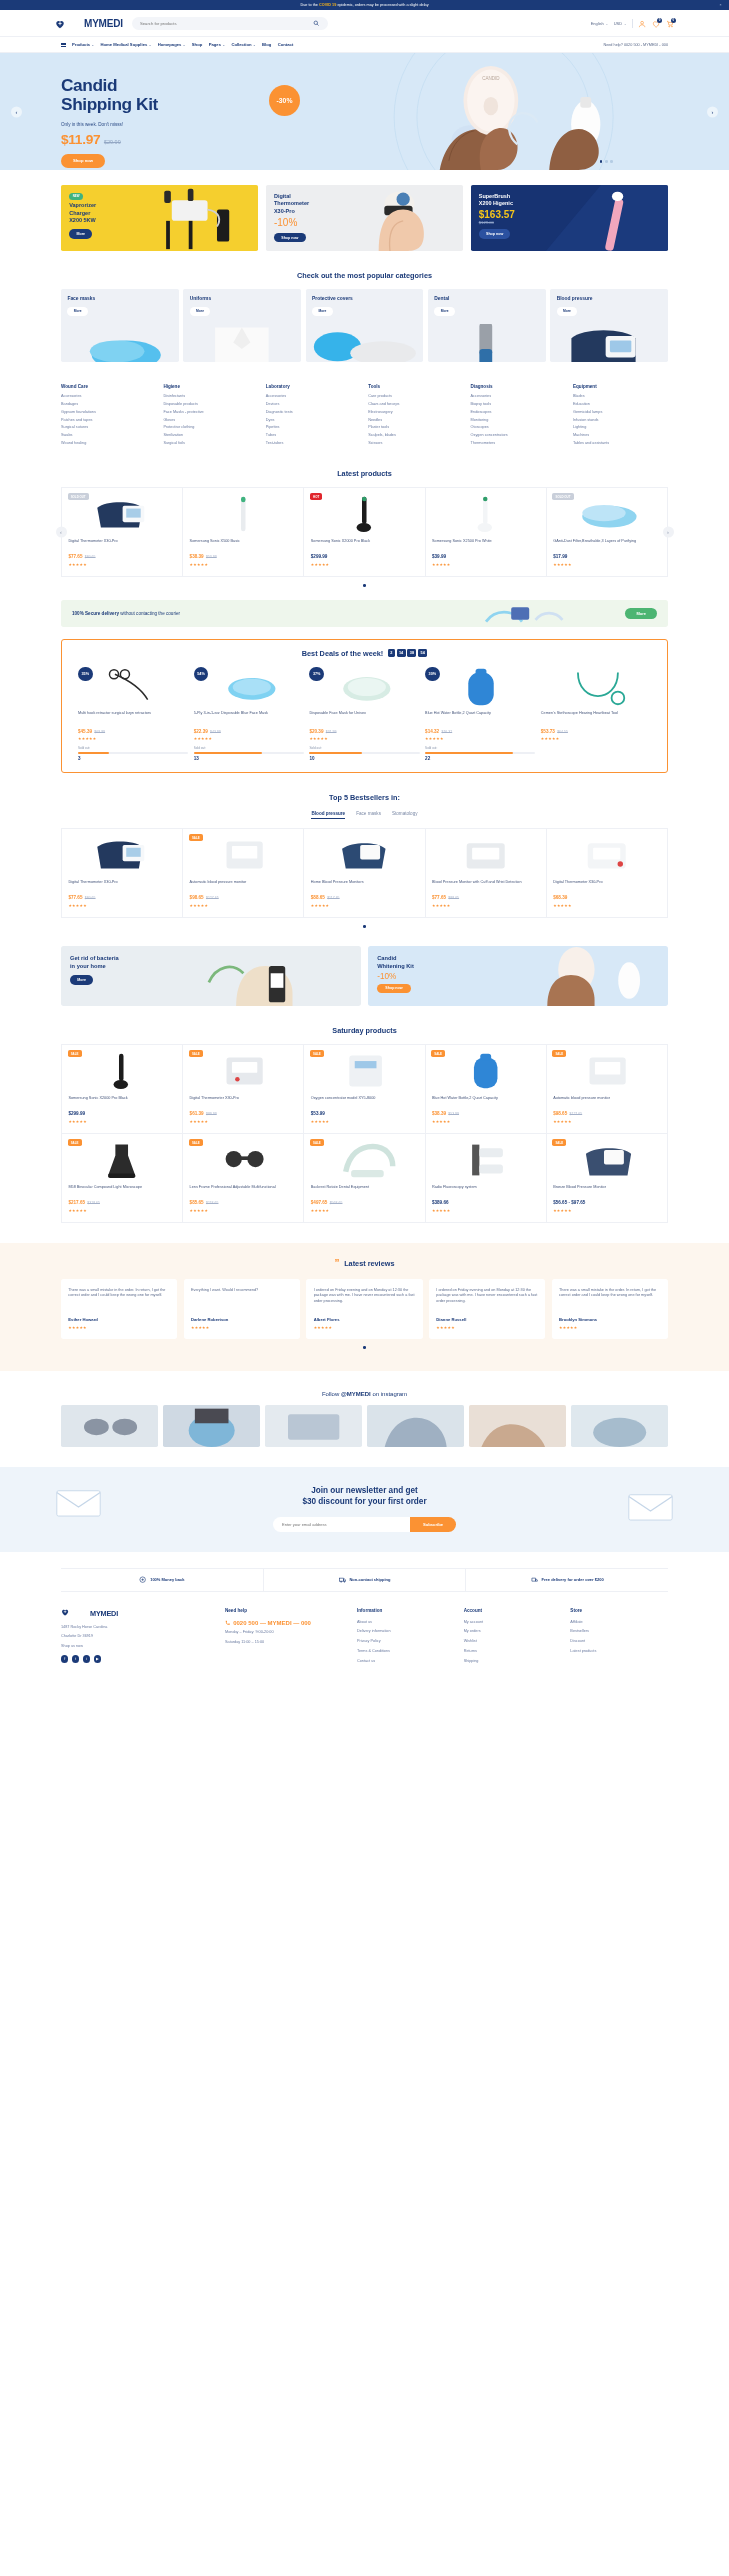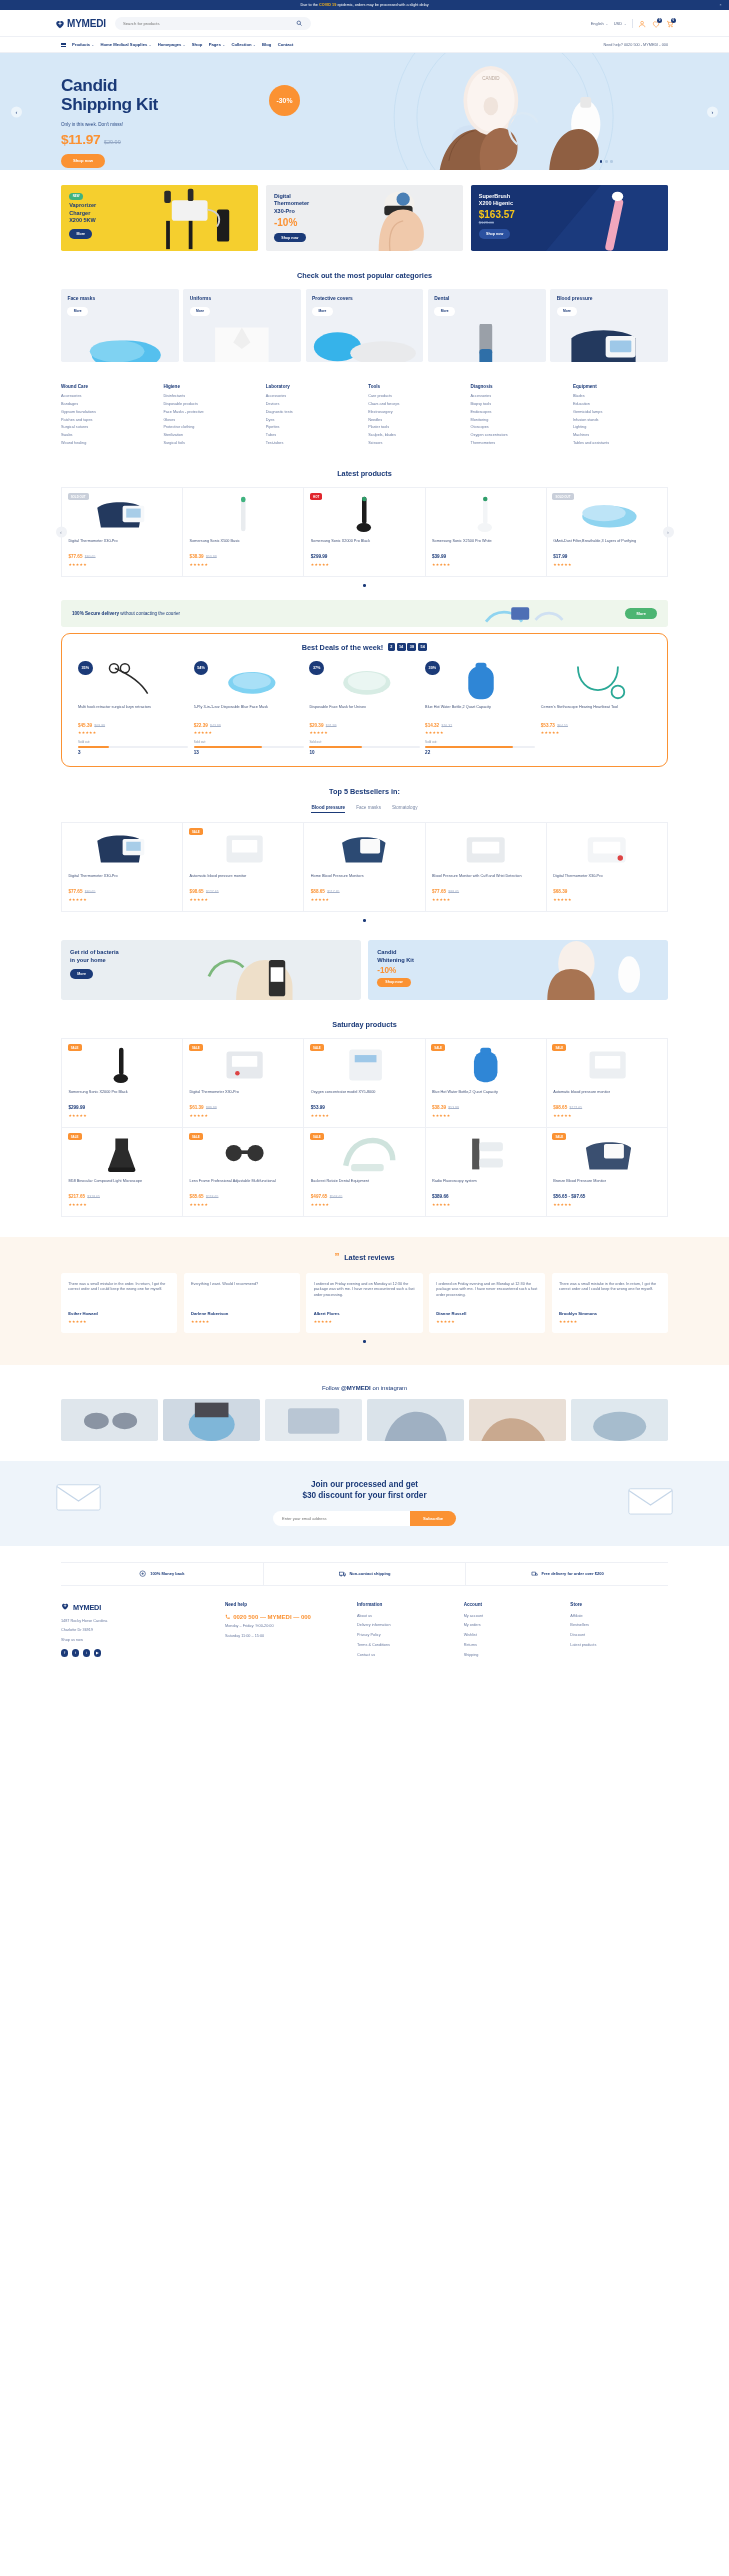--- a/index.html
+++ b/index.html
@@ -14,21 +14,21 @@
   
   .announce {
     background:#1b3a78; color:#fff; text-align:center;
     font-size:3.8px; padding:3.2px 0; position:relative;
   }
   .announce b { color:#f5b21a; }
   .announce .x { position:absolute; right:7.3px; top:2.7px; font-size:3.6px; color:#b9c6e0; cursor:pointer;}
 
   
   .header { display:flex; align-items:center; padding:6.4px 55px 5.5px; gap:9px; }
-  .logo { display:flex; align-items:center; gap:2px; }
+  .logo { display:flex; align-items:center; gap:19px; }
   .logo-mark { width:10px; height:10px; position:relative; }
   .logo-text { font-size:10px; font-weight:bold; letter-spacing:-0.2px; color:#1b3a78; }
   .search {
     flex:1; max-width:196px; background:#f3f5f9; border-radius:18px;
     height:13.7px; display:flex; align-items:center; padding:0 8.2px; gap:3.6px;
   }
   .search input {
     border:none; background:transparent; outline:none; flex:1;
     font-size:4.2px; color:#8a93a8; font-family:inherit;
   }
@@ -87,21 +87,21 @@
   .promo { flex:1; height:66px; border-radius:1.8px; position:relative; overflow:hidden; padding:8.2px; }
   .p1 { background:#f5cf2e; }
   .p2 { background:#edeef0; }
   .p3 { background:#173372; }
   .tag-new {
     background:#3fb37f; color:#fff; font-size:2.9px; font-weight:bold;
     border-radius:7.3px; padding:1.4px 3.6px; display:inline-block; margin-bottom:2.7px;
   }
   .promo h3 { font-size:5.5px; line-height:1.35; font-weight:bold; color:#1b3a78; }
   .p3 h3 { color:#fff; }
-  .p-disc { font-size:10px; font-weight:bold; color:#fb9233; margin-top:1.8px;}
+  .p-disc { font-size:10px; font-weight:normal; color:#fb9233; margin-top:1.8px;}
   .p-price { font-size:10px; font-weight:bold; color:#f5c51a; margin-top:0.9px;}
   .p-old { font-size:4.2px; color:#8fa3c9; text-decoration:line-through;}
   .btn-navy {
     display:inline-block; background:#1b3a78; color:#fff; border:none; border-radius:11px;
     padding:2.9px 7.3px; font-size:3.6px; font-weight:bold; margin-top:4.6px; cursor:pointer;
     font-family:inherit;
   }
   .p3 .btn-navy { background:#2b51a0; }
   .promo-img { position:absolute; right:0; bottom:0; width:62%; height:100%; }
 
@@ -157,21 +157,21 @@
     display:flex; align-items:center; padding:0 11px; position:relative; overflow:hidden;
   }
   .strip-txt { font-size:4.6px; color:#1b3a78; }
   .strip-txt b { font-weight:bold; }
   .btn-green {
     margin-left:auto; background:#4cb572; color:#fff; border:none; border-radius:11px;
     padding:3.2px 11px; font-size:4px; font-weight:bold; cursor:pointer; z-index:2; font-family:inherit;
   }
 
   
-  .deals-box { border:0.9px solid #fb9233; border-radius:9px; margin-top:6px; padding:9px 16px 11px;}
+  .deals-box { border:0.9px solid #fb9233; border-radius:3px; margin-top:12px; padding:9px 16px 11px;}
   .deals-head { display:flex; align-items:center; justify-content:center; gap:4.6px; margin-bottom:9px;}
   .deals-head h2 { font-size:7.3px; font-weight:bold; color:#1b3a78;}
   .timer { display:flex; gap:1.8px; }
   .tbox { background:#1b3a78; color:#fff; font-size:3.8px; font-weight:bold; border-radius:1.4px; padding:1.8px 2.4px;}
   .deals-row { display:flex; gap:5.5px; }
   .deal { flex:1; position:relative; }
   .dcircle {
     position:absolute; top:0; left:0; width:14.6px; height:14.6px; border-radius:50%;
     background:#1b3a78; color:#fff; font-size:3.8px; font-weight:bold;
     display:flex; align-items:center; justify-content:center; z-index:2;
@@ -1124,21 +1124,21 @@
   <div class="news">
     <svg class="env" style="left:55px;top:20px" viewBox="0 0 52 34">
         <rect x="2" y="4" width="48" height="28" rx="2" fill="#fff" stroke="#c5d6e8"></rect>
         <path d="M2 6l24 16L50 6" fill="none" stroke="#c5d6e8" stroke-width="1.4"></path>
       </svg>
     <svg class="env" style="right:55px;top:24px" viewBox="0 0 52 34">
         <rect x="2" y="4" width="48" height="28" rx="2" fill="#fff" stroke="#c5d6e8"></rect>
         <path d="M2 6l24 16L50 6" fill="none" stroke="#c5d6e8" stroke-width="1.4"></path>
       </svg>
     <h2>
-      <span>Join our processed and get</span><br>
+      <span>Join our newsletter and get</span><br>
       <span>$30 discount for your first order</span>
     </h2>
     <div class="news-form">
       <input type="text" placeholder="Enter your email address" style="">
       <button>Subscribe</button>
     </div>
   </div>
 
   <div class="container">
 

